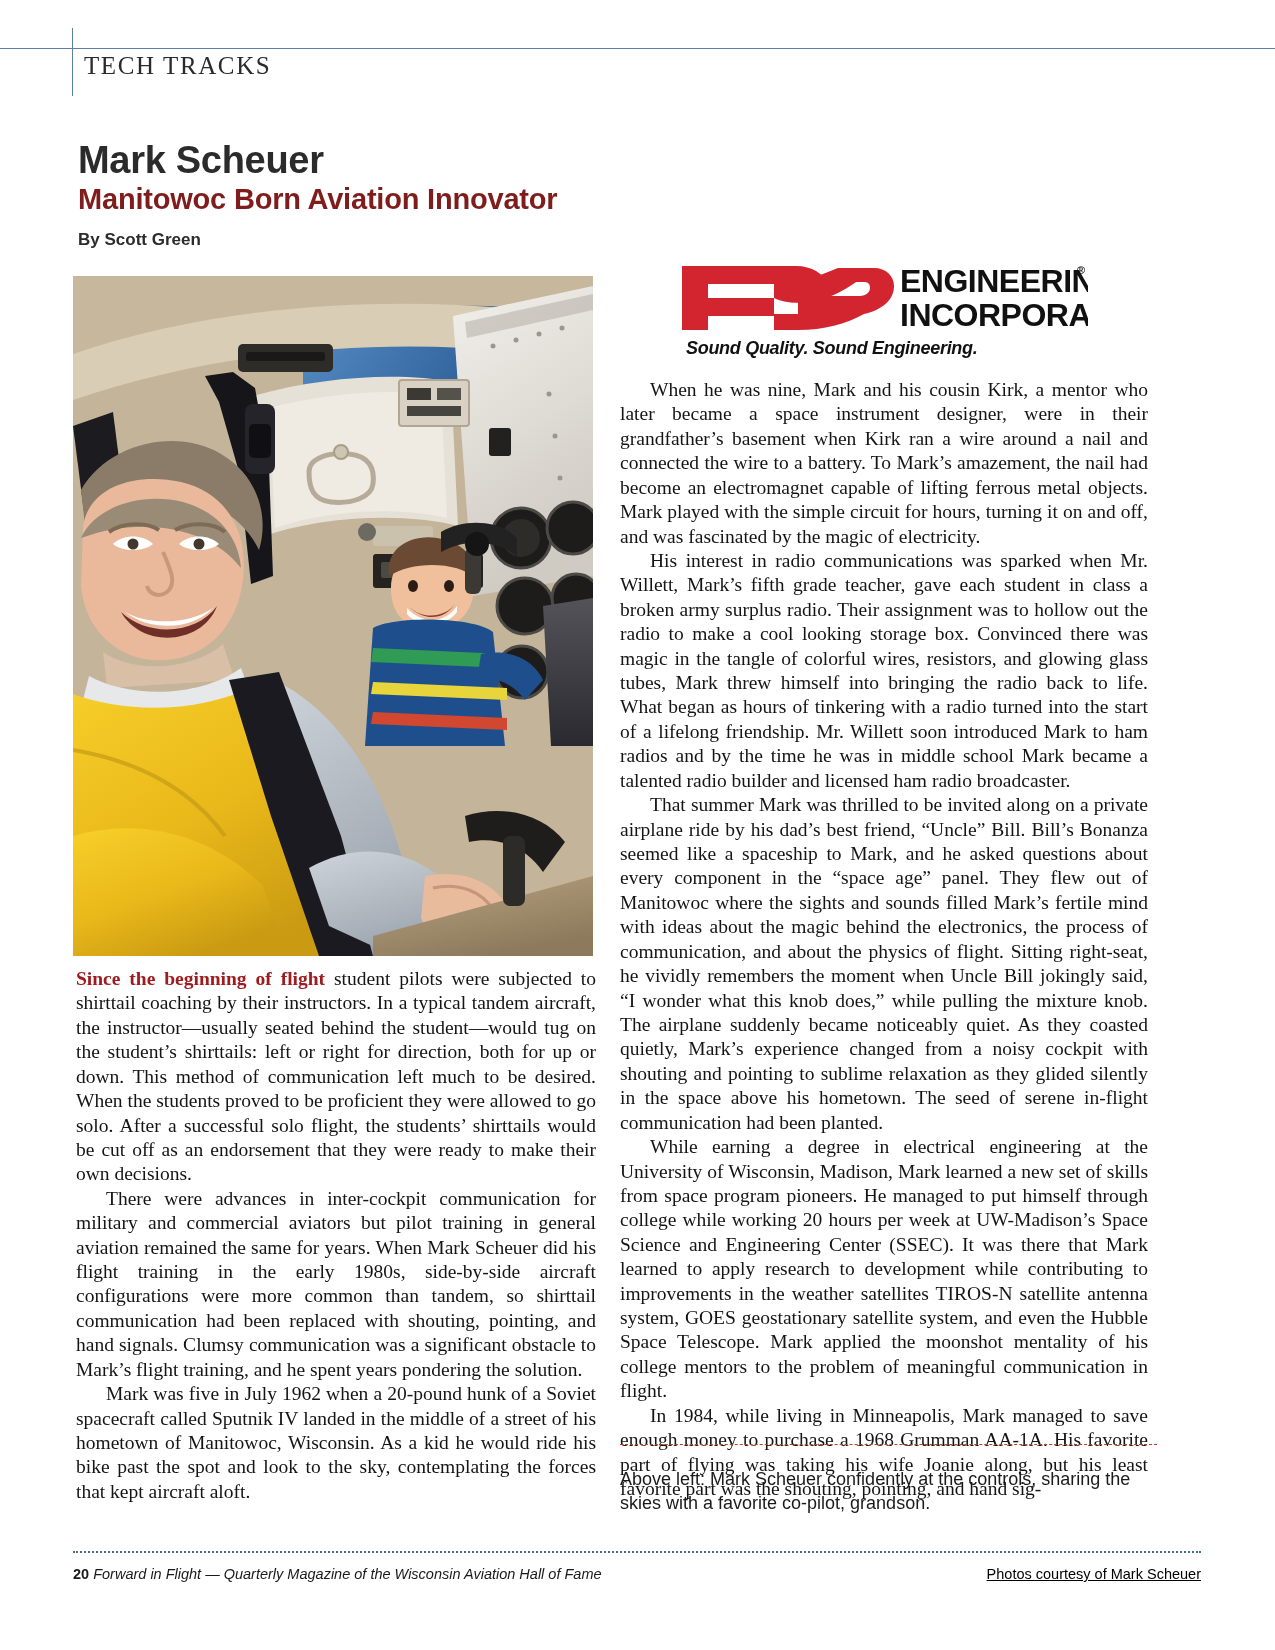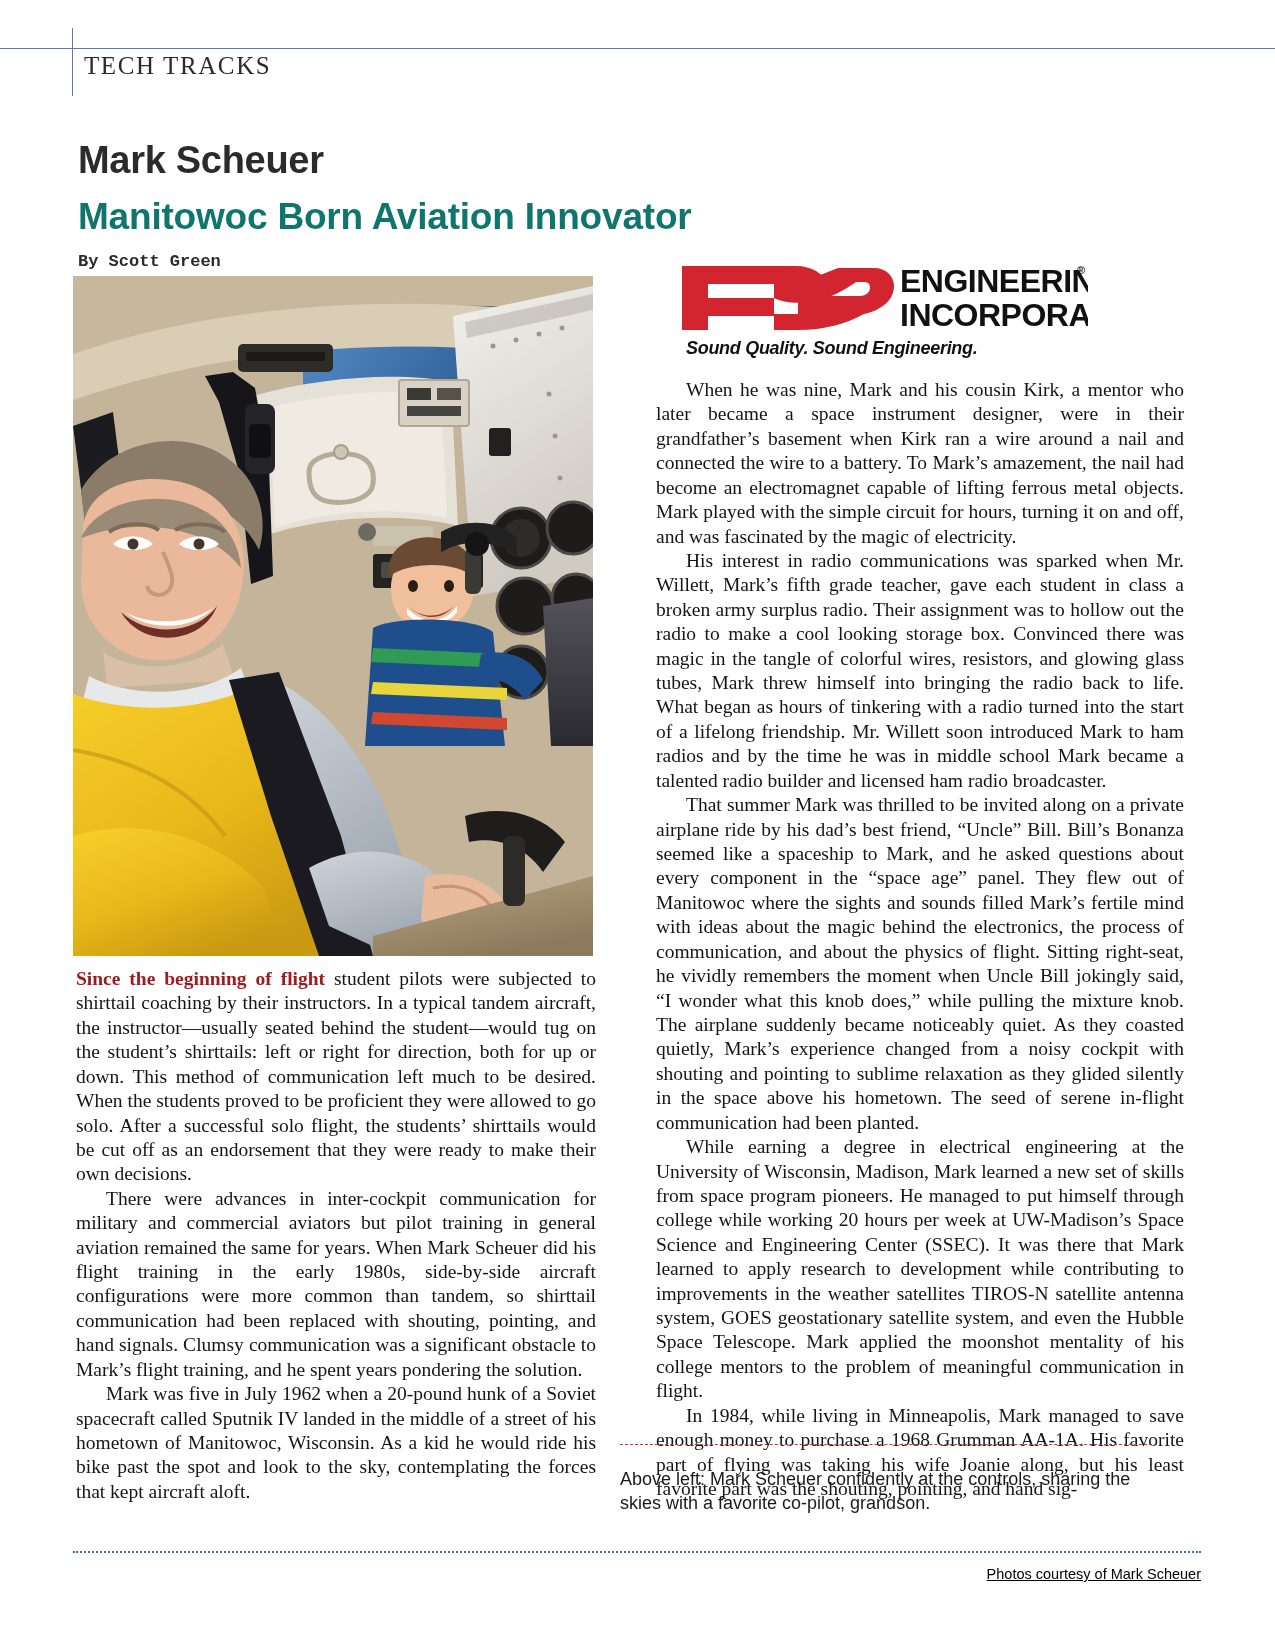--- a/index.html
+++ b/index.html
@@ -33,25 +33,25 @@
 
   
   .titleblock { position:absolute; left:78px; top:140px; width:700px; }
   .title-main {
     font-family:"Liberation Sans", sans-serif;
     font-weight:bold; font-size:38px; color:#2b2b2b;
     line-height:1.06; letter-spacing:-0.3px;
   }
   .title-sub {
     font-family:"Liberation Sans", sans-serif;
-    font-weight:bold; font-size:37px; color:#0f766e;
-    line-height:1.12; margin-top:16px; letter-spacing:-0.2px;
+    font-weight:bold; font-size:29px; color:#7f1d1d;
+    line-height:1.12; margin-top:3px; letter-spacing:-0.2px;
   }
   .byline {
-    font-family:Liberation Mono, monospace;
+    font-family:Liberation Sans, sans-serif;
     font-weight:bold; font-size:17px; color:#2b2b2b;
     margin-top:14px;
   }
 
   
   .photo {
     position:absolute; left:73px; top:276px;
     width:520px; height:680px;
     overflow:hidden;
     background:#9b8a74;
@@ -76,21 +76,21 @@
     font-size:19.5px;
     line-height:1.253;
     text-align:justify;
     color:#141414;
     -webkit-hyphens:auto; hyphens:auto;
   }
   .col p { margin:0; text-indent:30px; }
   .col p.noindent { text-indent:0; }
 
   .col-left  { left:76px; top:967px; width:520px; }
-  .col-right { left:656px; top:378px; width:528px; }
+  .col-right { left:620px; top:378px; width:528px; }
 
   .dropin {
     font-weight:bold;
     color:#9e1b20;
   }
 
   
   .caption-rule {
     position:absolute; left:620px; top:1444px; width:537px;
     border-top:1.5px dashed #c0392b;
@@ -323,15 +323,19 @@
     <p>His interest in radio communications was sparked when Mr. Willett, Mark’s fifth grade teacher, gave each student in class a broken army surplus radio. Their assignment was to hollow out the radio to make a cool looking storage box. Convinced there was magic in the tangle of colorful wires, resistors, and glowing glass tubes, Mark threw himself into bringing the radio back to life. What began as hours of tinkering with a radio turned into the start of a lifelong friendship. Mr. Willett soon introduced Mark to ham radios and by the time he was in middle school Mark became a talented radio builder and licensed ham radio broadcaster.</p>
     <p>That summer Mark was thrilled to be invited along on a private airplane ride by his dad’s best friend, “Uncle” Bill. Bill’s Bonanza seemed like a spaceship to Mark, and he asked questions about every component in the “space age” panel. They flew out of Manitowoc where the sights and sounds filled Mark’s fertile mind with ideas about the magic behind the electronics, the process of communication, and about the physics of flight. Sitting right-seat, he vividly remembers the moment when Uncle Bill jokingly said, “I wonder what this knob does,” while pulling the mixture knob. The airplane suddenly became noticeably quiet. As they coasted quietly, Mark’s experience changed from a noisy cockpit with shouting and pointing to sublime relaxation as they glided silently in the space above his hometown. The seed of serene in-flight communication had been planted.</p>
     <p>While earning a degree in electrical engineering at the University of Wisconsin, Madison, Mark learned a new set of skills from space program pioneers. He managed to put himself through college while working 20 hours per week at UW-Madison’s Space Science and Engineering Center (SSEC). It was there that Mark learned to apply research to development while contributing to improvements in the weather satellites TIROS-N satellite antenna system, GOES geostationary satellite system, and even the Hubble Space Telescope. Mark applied the moonshot mentality of his college mentors to the problem of meaningful communication in flight.</p>
     <p>In 1984, while living in Minneapolis, Mark managed to save enough money to purchase a 1968 Grumman AA-1A. His favorite part of flying was taking his wife Joanie along, but his least favorite part was the shouting, pointing, and hand sig-</p>
   </div>
 
   <div class="caption-rule"></div>
   <div class="caption">Above left: Mark Scheuer confidently at the controls, sharing the skies with a favorite co-pilot, grandson.</div>
 
   <div class="footer-rule"></div>
+  <div class="footer-left">
+    <span class="pg">20</span>
+    <span class="ital">Forward in Flight — Quarterly Magazine of the Wisconsin Aviation Hall of Fame</span>
+  </div>
   <div class="footer-right">Photos courtesy of Mark Scheuer</div>
 
 </div>
 
 </body></html>

